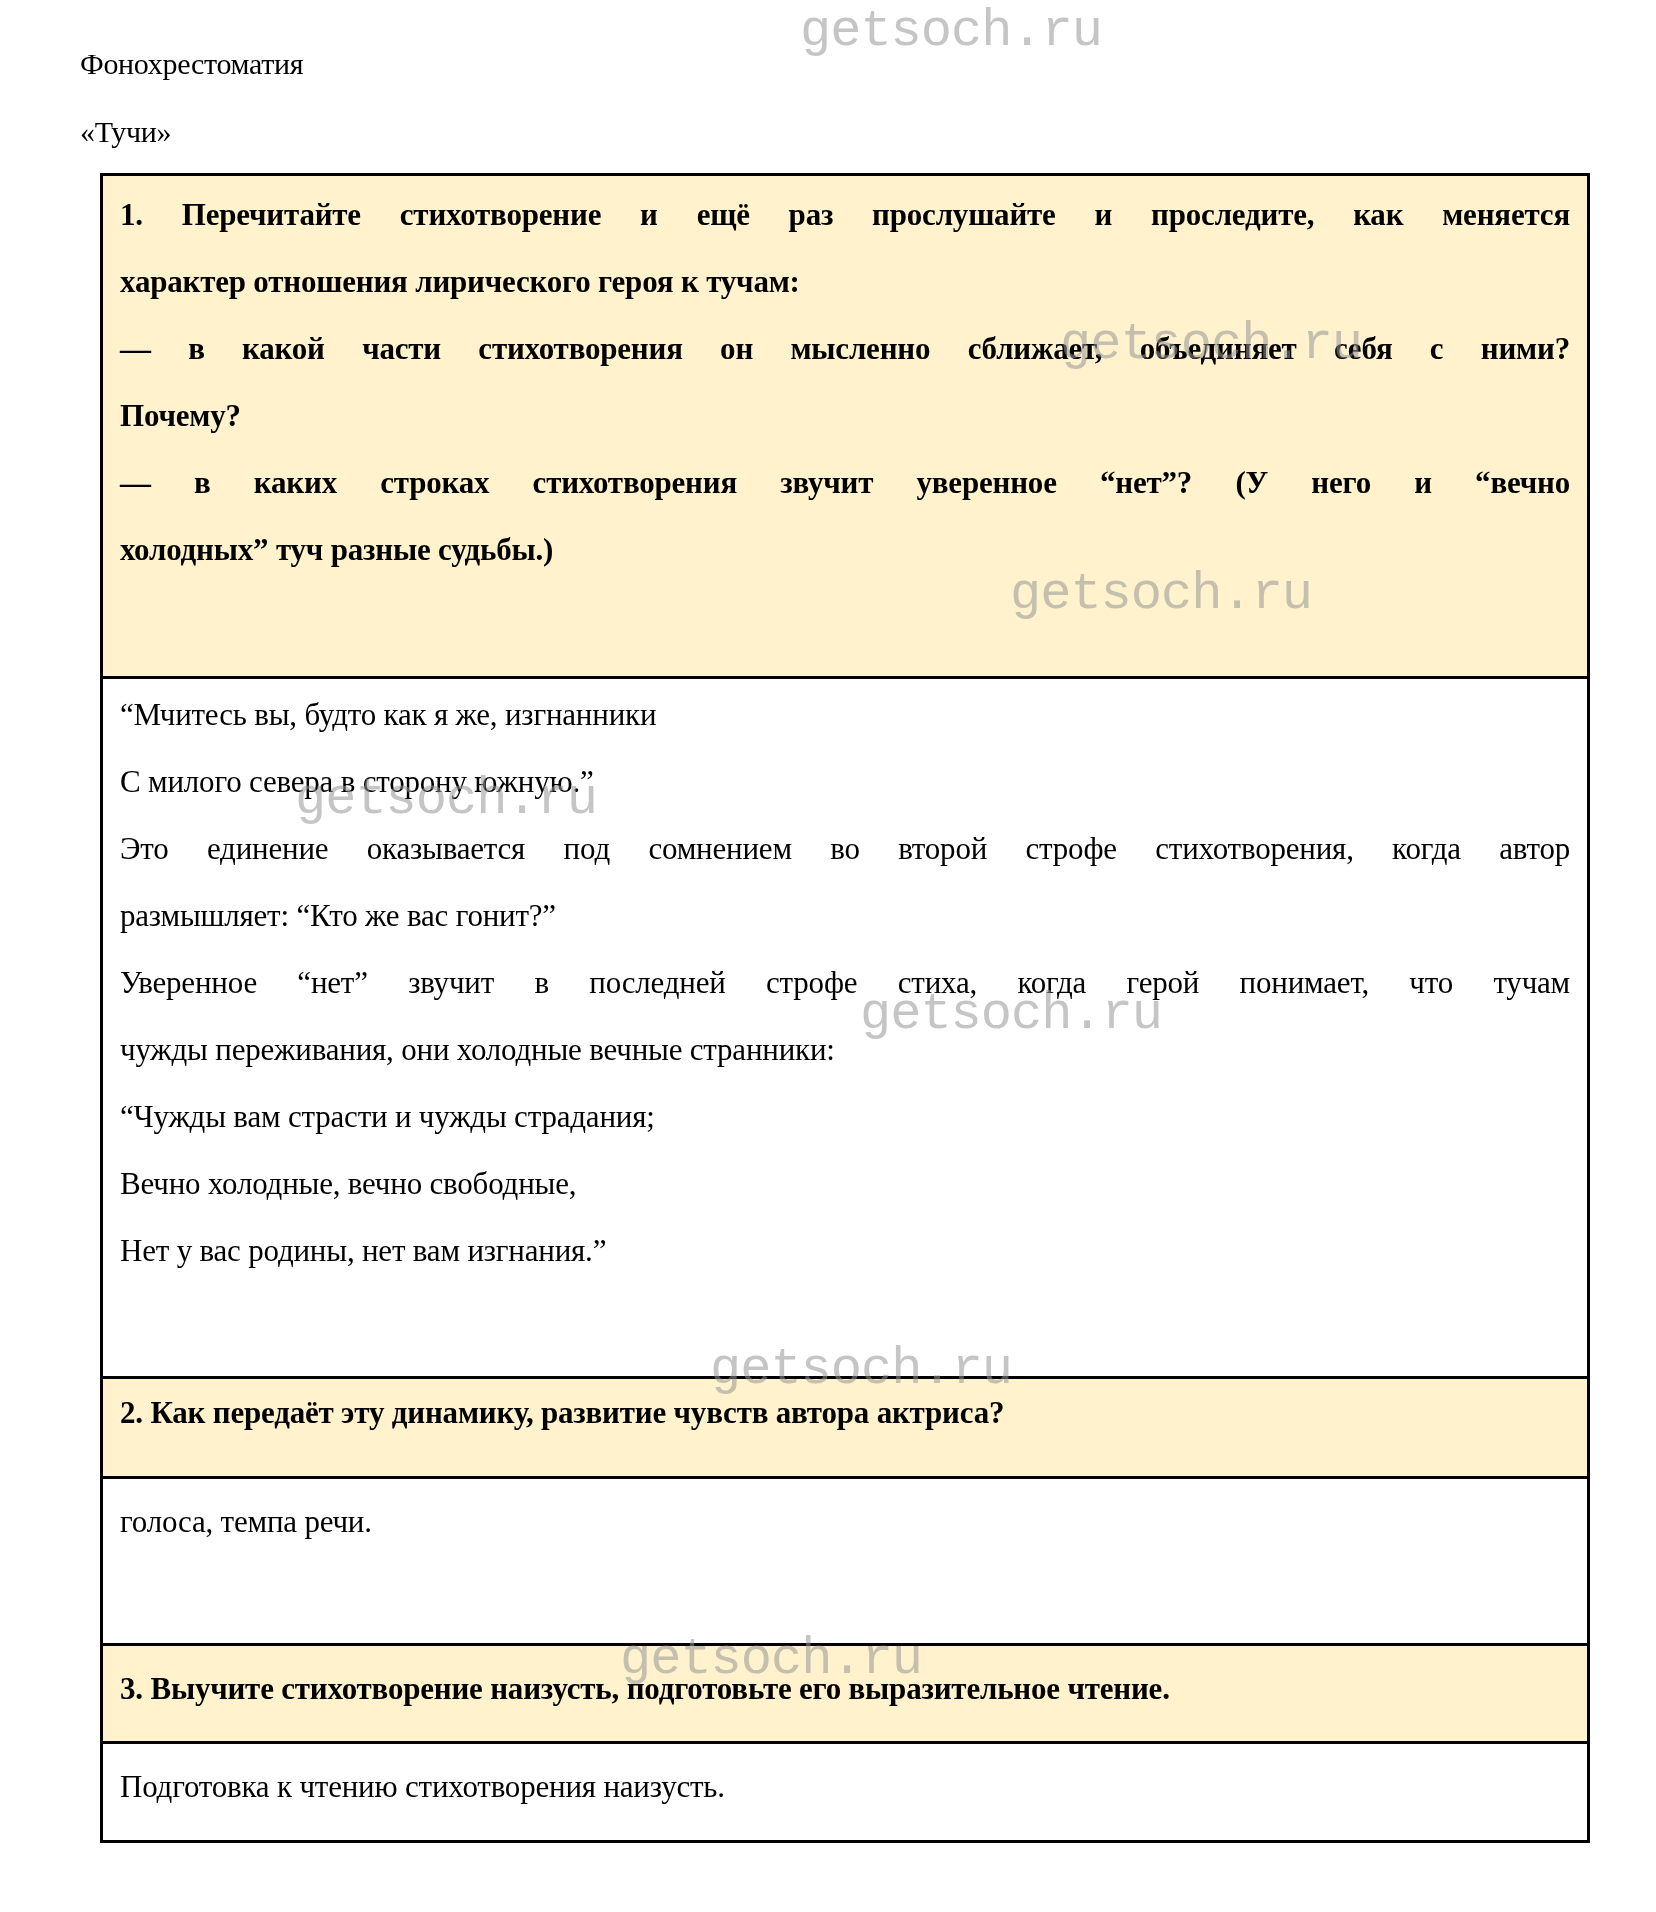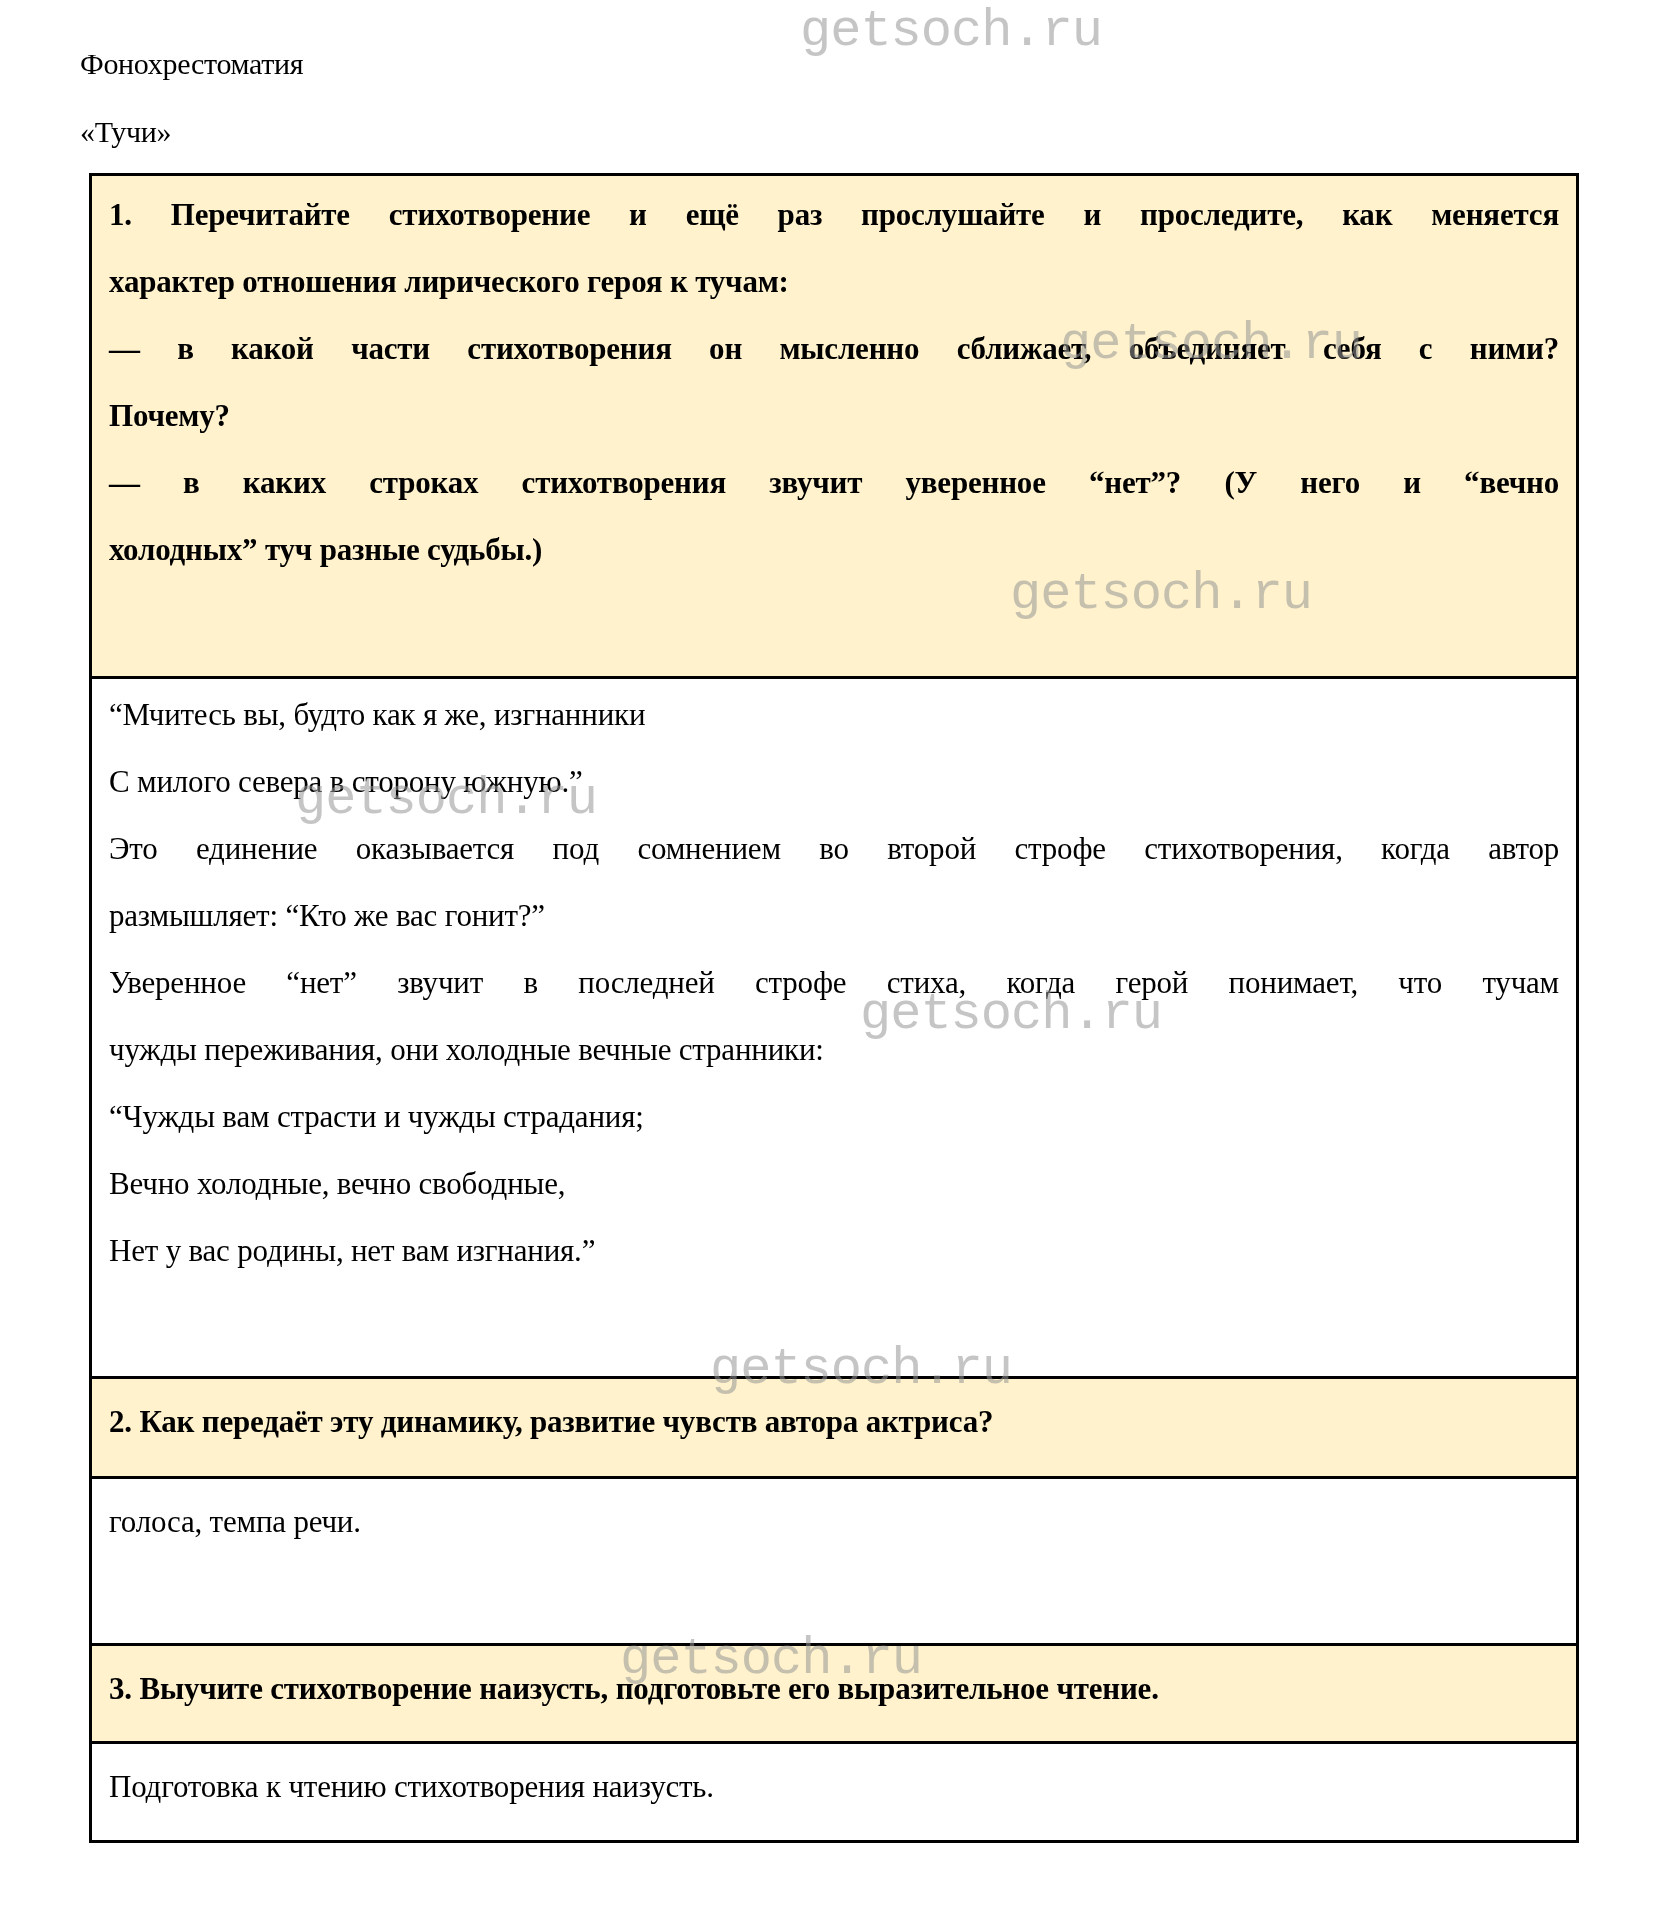--- a/index.html
+++ b/index.html
@@ -7,36 +7,36 @@
       width: 1656px; height: 1912px; position: relative; overflow: hidden;
       font-family: "Liberation Serif", serif; color: #000;
     }
     .heading {
       position: absolute; left: 80px; font-weight: normal; font-size: 30px;
       line-height: 36px; letter-spacing: -0.3px;
     }
     #h1 { top: 46px; }
     #h2 { top: 114px; }
     .tbl {
-      position: absolute; left: 89px; top: 173px; width: 1484px;
+      position: absolute; left: 100px; top: 173px; width: 1484px;
       border: 3px solid #000; box-sizing: content-box;
     }
     .row { border-top: 3px solid #000; box-sizing: border-box; padding: 0 17px 0 17px; }
     .row:first-child { border-top: none; }
     .q { background: #fff2cc; font-weight: bold; }
     .a { background: #ffffff; }
     .line {
       font-size: 31px; line-height: 67px; height: 67px; white-space: nowrap;
       letter-spacing: -0.2px;
     }
     .just { text-align: justify; text-align-last: justify; white-space: normal; }
     .b { font-weight: normal; }
     #r1 { height: 500px; padding-top: 5px; }
     #r2 { height: 700px; padding-top: 2px; }
-    #r3 { height: 100px; padding-top: 9px; }
+    #r3 { height: 100px; }
     #r4 { height: 167px; padding-top: 9px; }
     #r5 { height: 98px; padding-top: 9px; }
     #r6 { height: 99px; padding-top: 9px; }
     .wm {
       position: absolute; font-family: Liberation Mono, monospace;
       font-size: 52px; color: rgba(150,150,150,0.55); letter-spacing: -1px;
       pointer-events: none; white-space: nowrap;
     }
   </style>
 </head>

